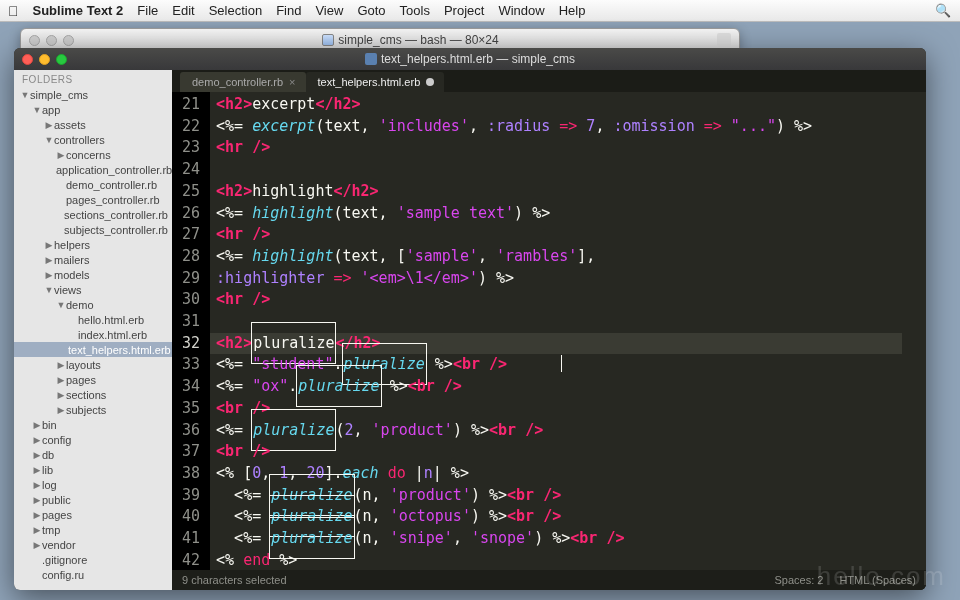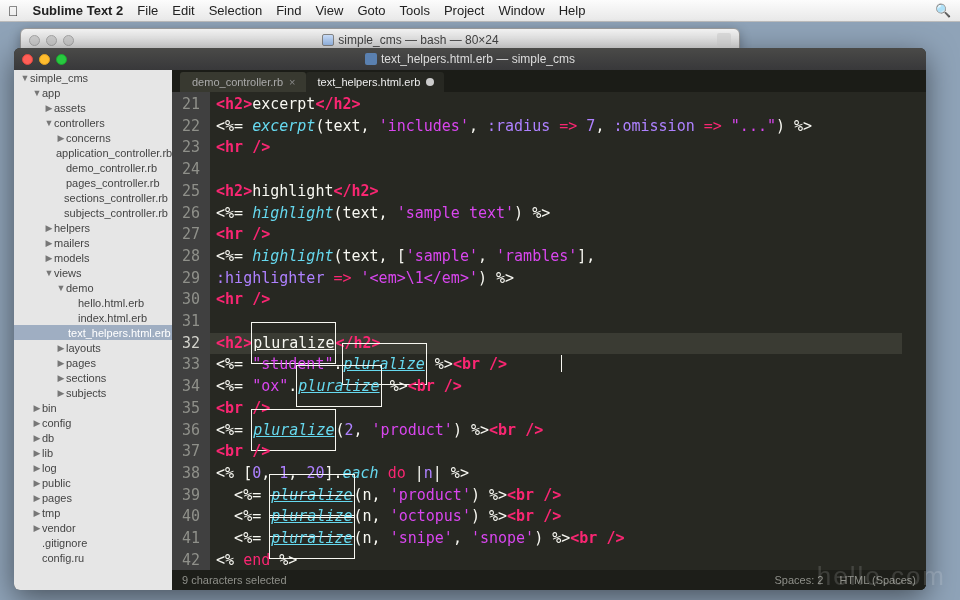--- a/index.html
+++ b/index.html
@@ -46,39 +46,39 @@
 
 
 .editor { flex:1; display:flex; flex-direction:column; min-width:0; background:#272822; }
 .tabs { height:22px; background:#1b1c17; display:flex; align-items:flex-end; padding-left:8px; gap:0; }
 .tab { height:20px; padding:0 10px 0 12px; font-size:11px; display:flex; align-items:center; gap:6px; border-radius:3px 3px 0 0; position:relative; }
 .tab.inactive { background:#383930; color:#aaa; }
 .tab.active { background:#272822; color:#eee; }
 .tab .close { font-size:11px; color:#888; }
 .tab .dirty { width:8px; height:8px; border-radius:50%; background:#ccc; display:inline-block; }
 .code-area { flex:1; display:flex; font-family:Menlo,Consolas,monospace; font-size:15px; line-height:21.7px; overflow:hidden; position:relative; }
-.gutter { background:#404040; color:#8f908a; text-align:right; padding:2px 10px 0 10px; user-select:none; }
+.gutter { background:#000000; color:#8f908a; text-align:right; padding:2px 10px 0 10px; user-select:none; }
 .code { flex:1; color:#f8f8f2; padding:2px 0 0 6px; white-space:pre; position:relative; }
 .hlrow { position:absolute; left:0; right:12px; height:21.7px; background:#3a3b33; z-index:0; }
 .gutter .cur { color:#d3d3cc; }
 
 
 .minimap { width:12px; background:#272822; }
 
 
 .t-tag { color:#f92672; font-weight:bold; }
 .t-kw { color:#f92672; }
 .t-fn { color:#66d9ef; font-style:italic; }
 .t-str { color:#d946ef; }
 .t-sym { color:#ae81ff; }
 .t-num { color:#ae81ff; }
 .t-par { color:#ae81ff; }
 .t-op { color:#f92672; }
 .t-plain { color:#f8f8f2; }
-.boxed { border:1px solid #f8f8f2; padding:11px 1px; margin:0 -1px;text-decoration:underline; }
+.boxed { border:1px solid #f8f8f2; padding:11px 1px; margin:0 -1px; }
 .cursor { display:inline-block; width:1px; height:17px; background:#f8f8f2; vertical-align:-3px; }
 
 
 .status { height:20px; background:#1d1e19; color:#8f908a; display:flex; align-items:center; padding:0 10px; font-size:11px; gap:16px; }
 .status .spacer { flex:1; }
 
 
 .wm { position:absolute; right:14px; bottom:8px; font-size:26px; letter-spacing:2px; color:rgba(255,255,255,0.14); font-family:Arial,sans-serif; pointer-events:none; }
 </style>
 </head>
@@ -121,20 +121,21 @@
       <span class="d1"></span>
       <span class="d2"></span>
       <span class="d3"></span>
     </div>
     <span><span class="ficon"></span><span>text_helpers.html.erb — simple_cms</span></span>
   </div>
 
   <div class="st-body">
 
     <div class="sidebar">
+      <div class="hdr">FOLDERS</div>
       <div class="tree" id="tree">
           <div class="row ind0">
             <span class="arrow">▼</span>
             <span>simple_cms</span>
           </div>
           <div class="row ind1">
             <span class="arrow">▼</span>
             <span>app</span>
           </div>
           <div class="row ind2">

